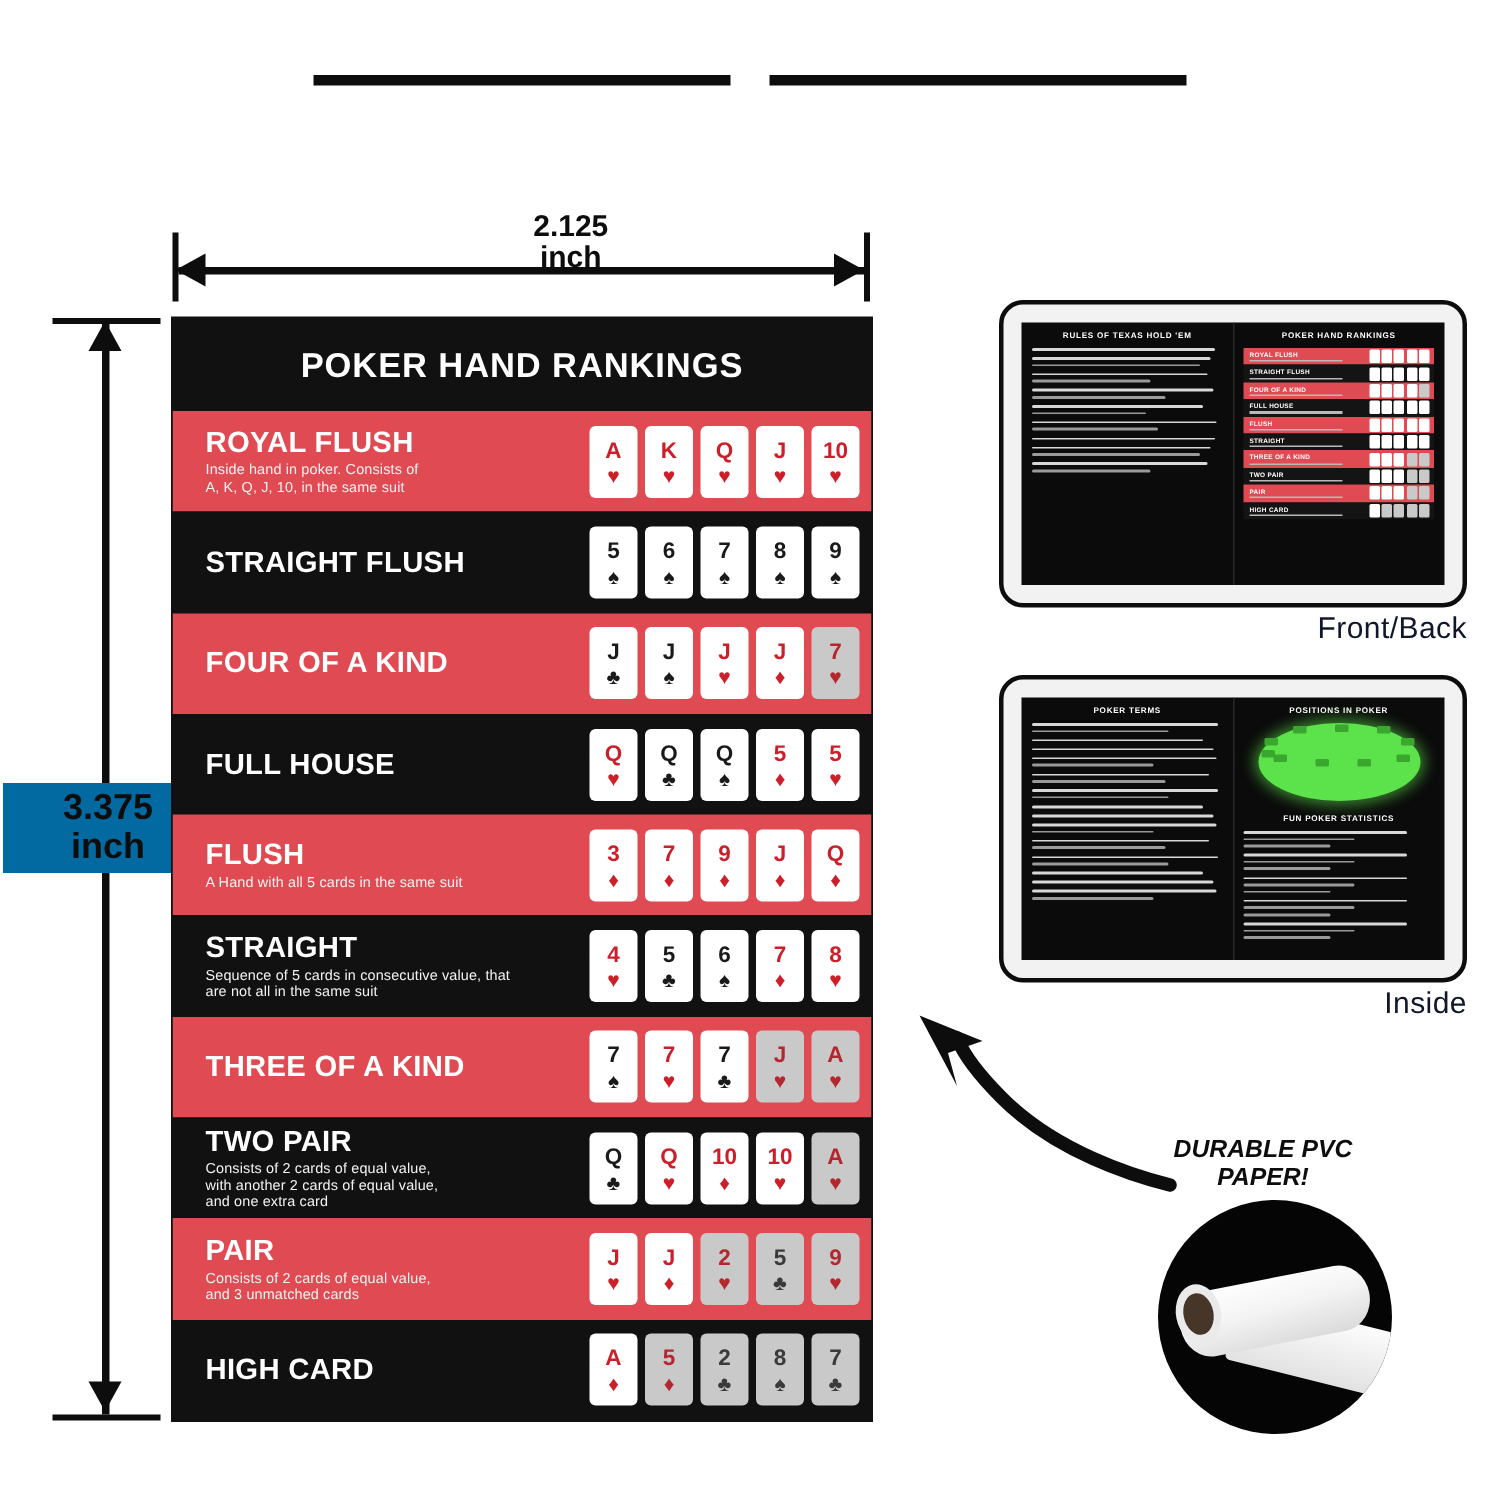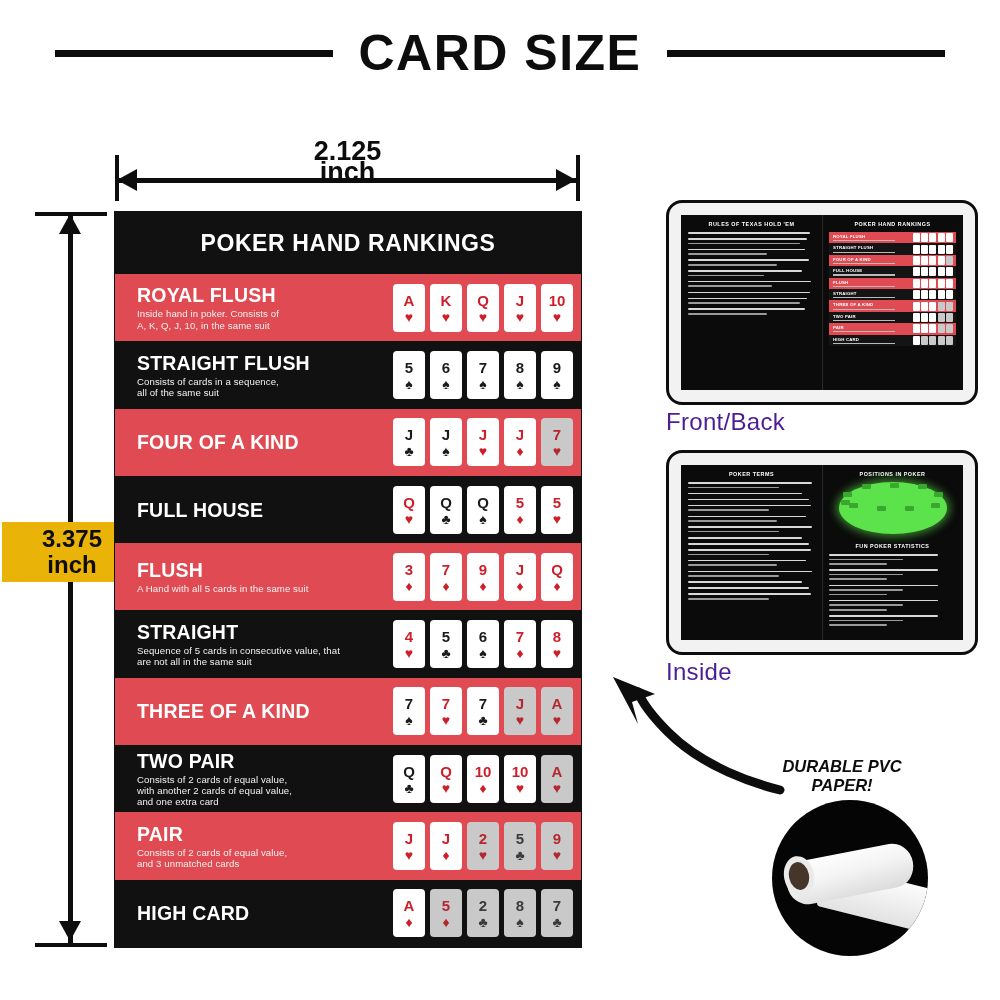--- a/index.html
+++ b/index.html
@@ -24,21 +24,21 @@
     letter-spacing:1.5px;white-space:nowrap;
     font-family:"Liberation Sans", sans-serif;
   }
 
   
   #dim-width{
     position:absolute;left:115px;top:143px;width:465px;height:62px;
   }
   #dim-width-label{
     position:absolute;left:0;top:-2px;width:465px;text-align:center;
-    font-size:27px;font-weight:bold;color:#0d0d0d;line-height:21px;
+    font-size:20px;font-weight:bold;color:#0d0d0d;line-height:21px;padding-left:33px;
   }
   #dim-width-label span{display:block;}
   .wtick{position:absolute;top:12px;width:4px;height:46px;background:#0d0d0d;}
   #wtick-l{left:0;}
   #wtick-r{left:461px;}
   #warrow-line{position:absolute;left:4px;top:35px;width:457px;height:5px;background:#0d0d0d;}
   .warrow-head{position:absolute;top:26px;width:0;height:0;border-top:11px solid transparent;border-bottom:11px solid transparent;}
   #warrow-head-l{left:2px;border-right:20px solid #0d0d0d;}
   #warrow-head-r{left:441px;border-left:20px solid #0d0d0d;}
 
@@ -49,21 +49,21 @@
   .htick{position:absolute;left:0;width:72px;height:4px;background:#0d0d0d;}
   #htick-t{top:0;}
   #htick-b{top:731px;}
   #harrow-line{position:absolute;left:33px;top:4px;width:5px;height:727px;background:#0d0d0d;}
   .harrow-head{position:absolute;left:24px;width:0;height:0;border-left:11px solid transparent;border-right:11px solid transparent;}
   #harrow-head-t{top:2px;border-bottom:20px solid #0d0d0d;}
   #harrow-head-b{top:709px;border-top:20px solid #0d0d0d;}
   #dim-height-label{
     position:absolute;left:-33px;top:310px;width:140px;text-align:center;
     font-size:24px;font-weight:bold;color:#0d0d0d;line-height:26px;
-    background:#eab308;padding:4px 0;
+    background:#0369a1;padding:4px 0;
   }
   #dim-height-label span{display:block;}
 
   
   #poster{
     position:absolute;left:115px;top:212px;width:466px;height:735px;
     background:#111111;overflow:hidden;
     box-shadow:0 0 0 1px #111;
   }
   #poster-header{
@@ -149,22 +149,22 @@
     box-shadow:0 0 9px 3px rgba(92,226,74,.55);
     position:relative;
   }
   .seat{position:absolute;width:9px;height:5px;background:#3aa82f;border-radius:1px;}
 
   .pv-fold{
     position:absolute;left:50%;top:0;width:1px;height:100%;background:#2a2a2a;
   }
 
   .preview-caption{
-    position:absolute;width:312px;text-align:left;
-    font-size:24px;color:#4c1d95;letter-spacing:0.3px;
+    position:absolute;width:312px;text-align:right;
+    font-size:20px;color:#0f172a;letter-spacing:0.3px;
   }
   #caption-frontback{left:666px;top:408px;}
   #caption-inside{left:666px;top:658px;}
 
   
   #pvc-label{
     position:absolute;left:752px;top:757px;width:180px;text-align:center;
     font-size:16.5px;font-weight:bold;font-style:italic;color:#0d0d0d;
     line-height:19px;
   }
@@ -193,21 +193,20 @@
   }
   #arrow-callout{
     position:absolute;left:608px;top:672px;width:180px;height:130px;
   }
 </style>
 </head>
 <body>
 
 <div id="title-bar">
   <div class="title-rule" id="rule-left"></div>
-  <div id="page-title">CARD SIZE</div>
   <div class="title-rule" id="rule-right"></div>
 </div>
 
 <div id="dim-width">
   <div class="wtick" id="wtick-l"></div>
   <div class="wtick" id="wtick-r"></div>
   <div id="warrow-line"></div>
   <div class="warrow-head" id="warrow-head-l"></div>
   <div class="warrow-head" id="warrow-head-r"></div>
   <div id="dim-width-label">
@@ -260,24 +259,20 @@
           </div>
           <div class="card">
             <div class="rk c-red">10</div>
             <div class="st c-red">♥</div>
           </div>
         </div>
       </div>
       <div class="rank-row black">
         <div class="rank-text">
           <div class="rank-name">STRAIGHT FLUSH</div>
-          <div class="rank-desc">
-            <div>Consists of cards in a sequence,</div>
-            <div>all of the same suit</div>
-          </div>
         </div>
         <div class="cards">
           <div class="card">
             <div class="rk c-black">5</div>
             <div class="st c-black">♠</div>
           </div>
           <div class="card">
             <div class="rk c-black">6</div>
             <div class="st c-black">♠</div>
           </div>

